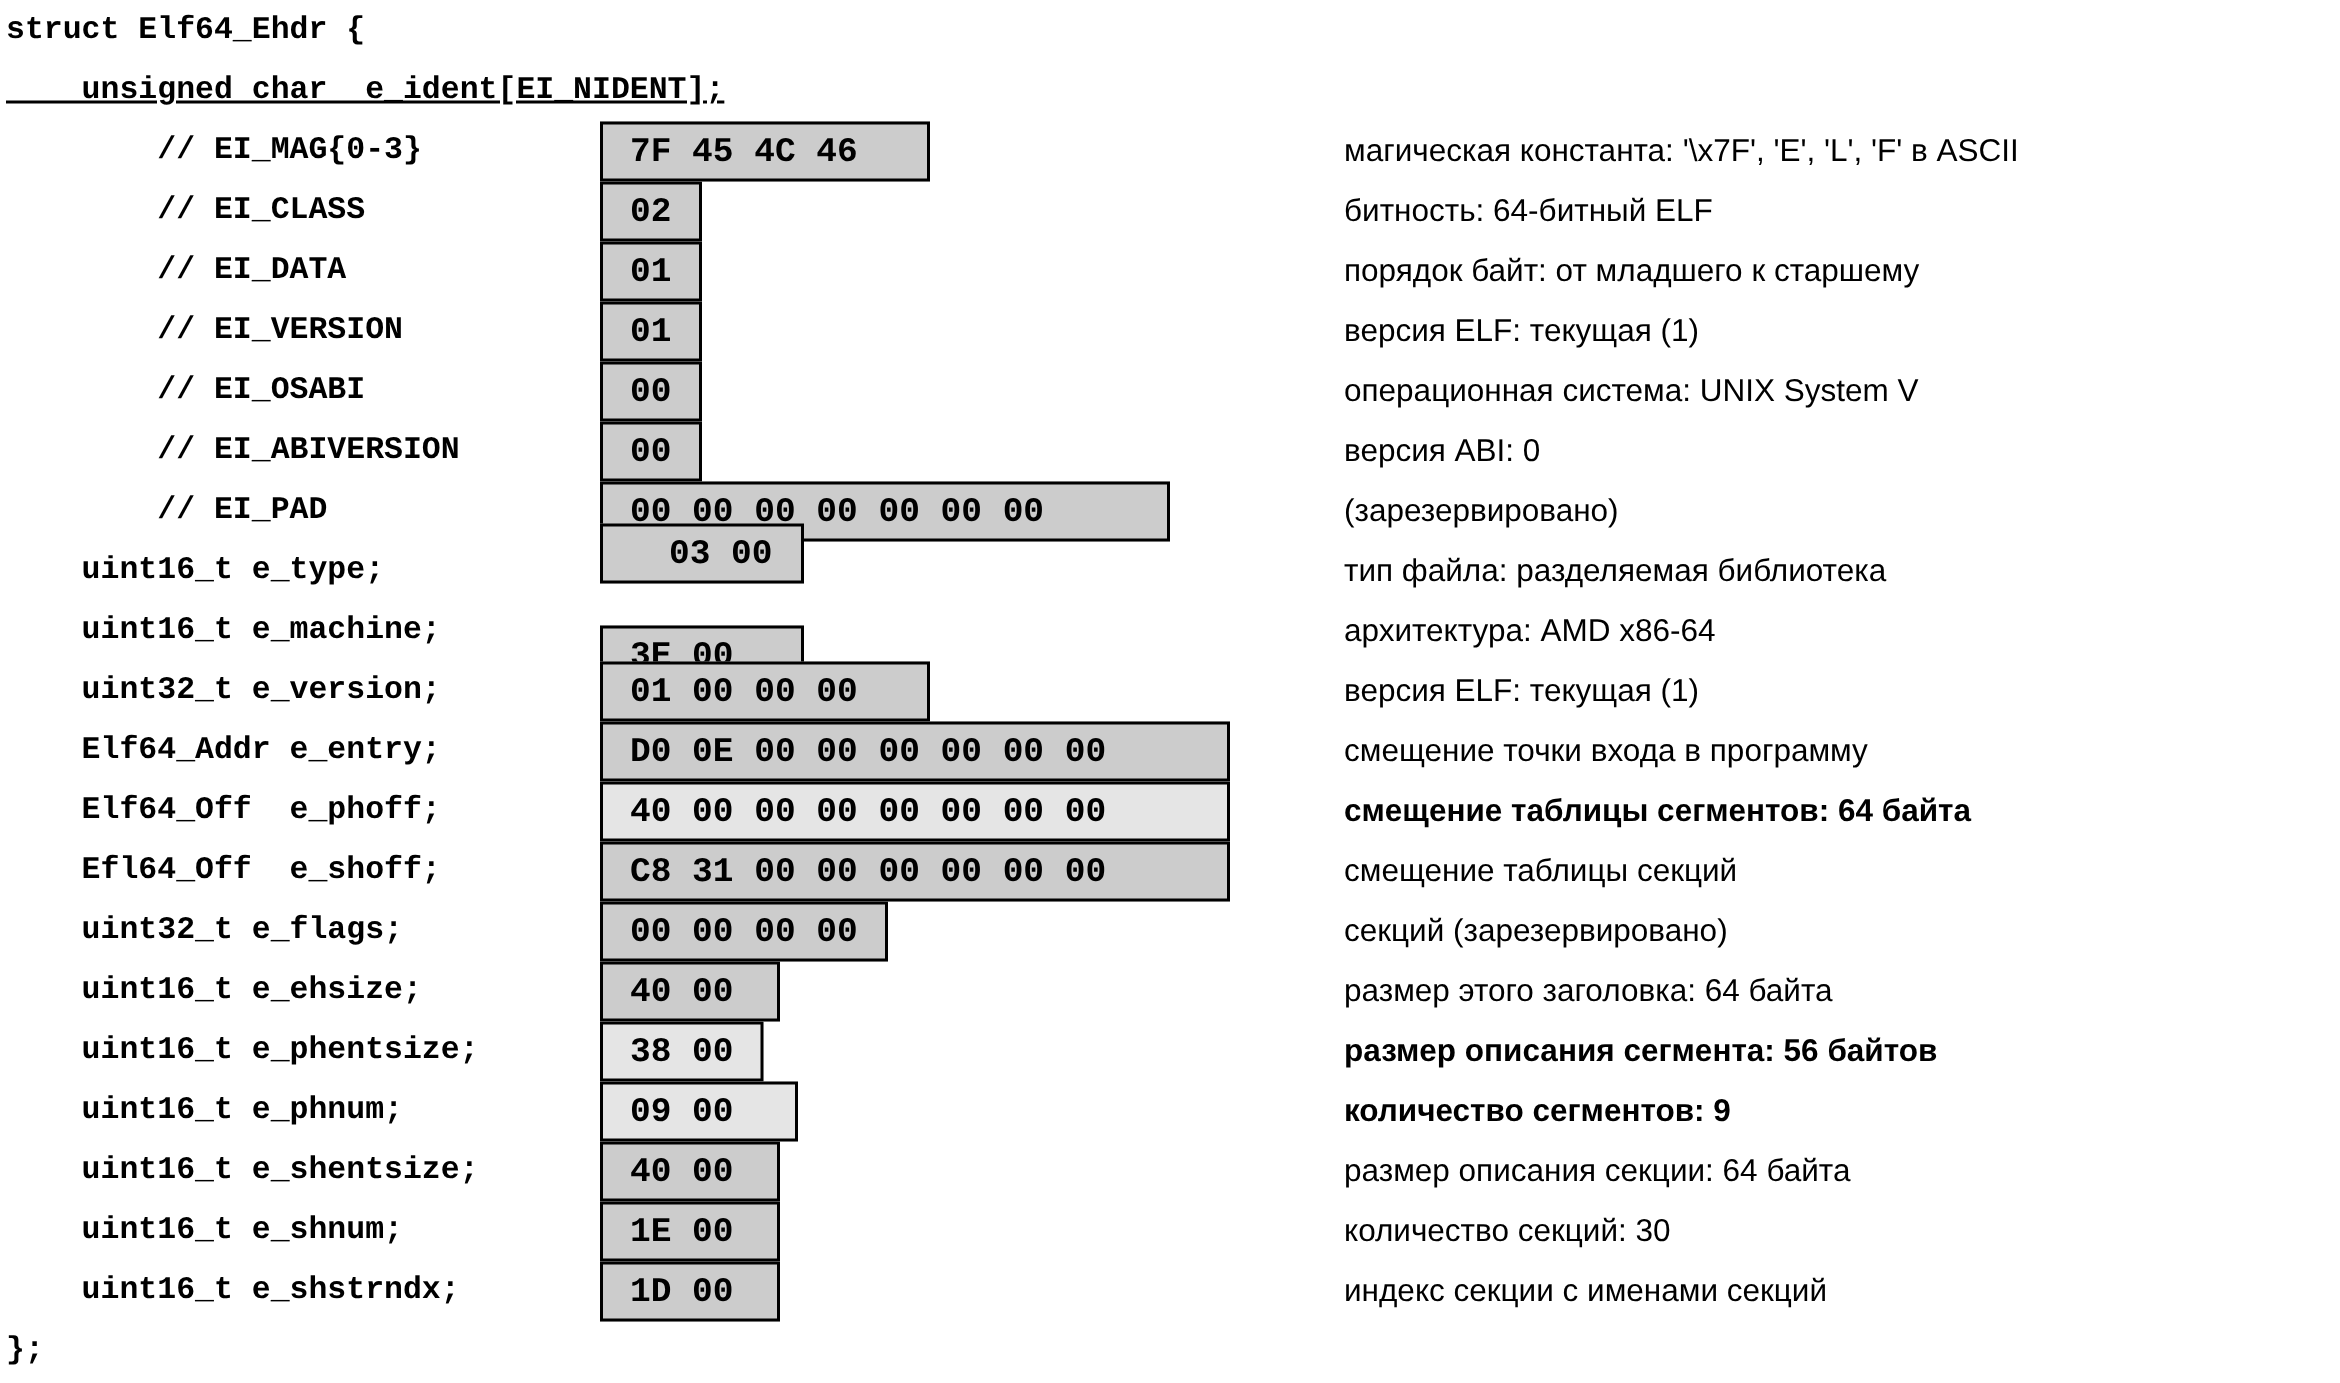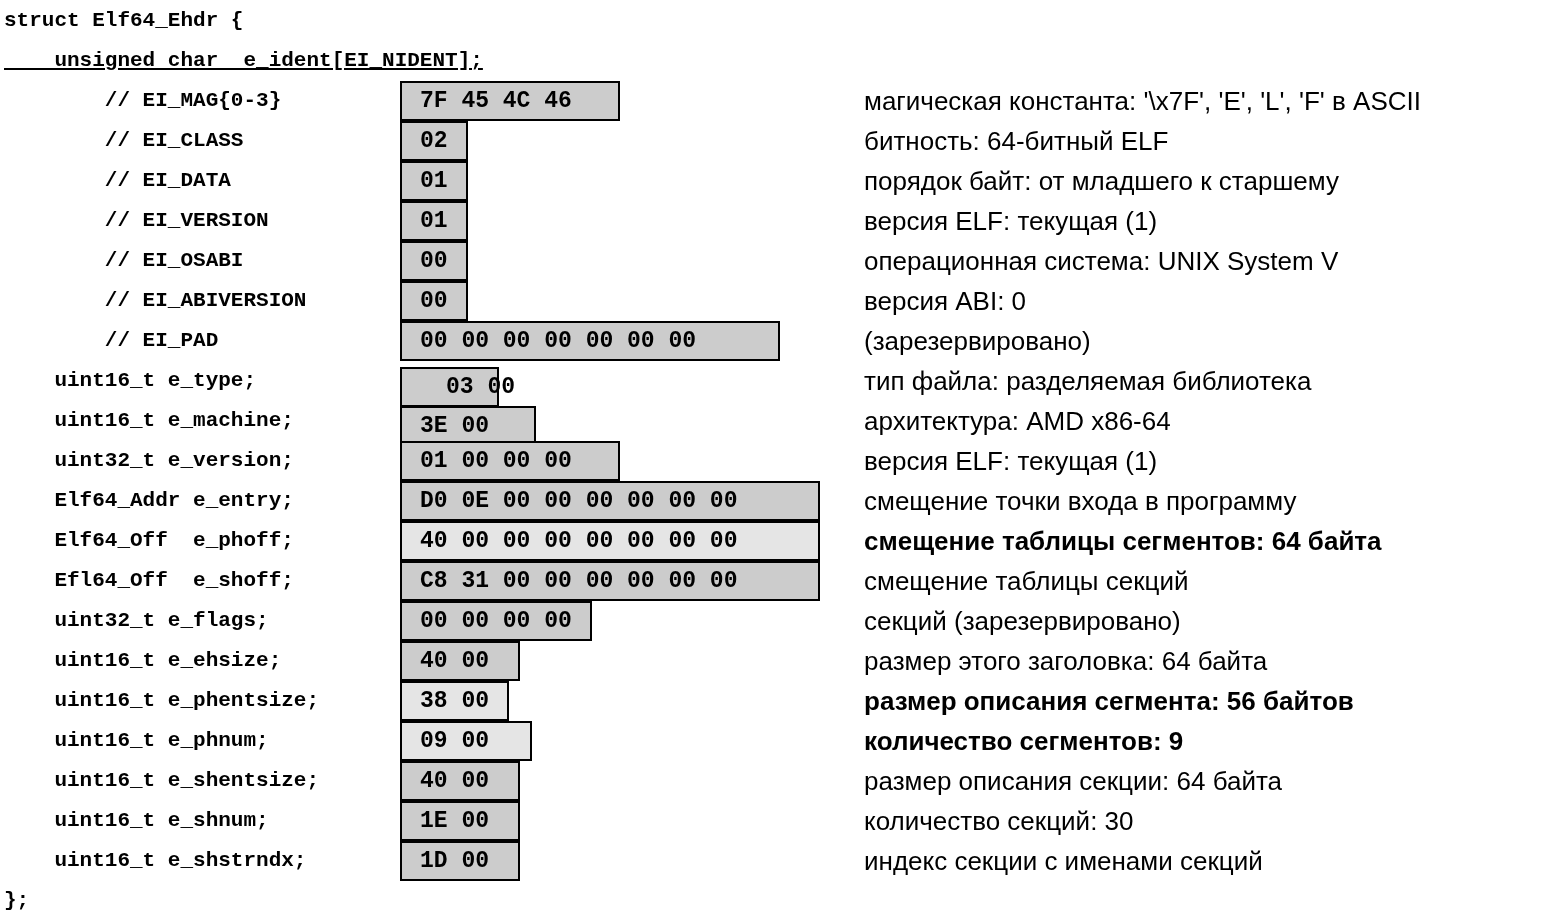--- a/index.html
+++ b/index.html
@@ -12,23 +12,23 @@
   }
   .box {
     position:absolute; left:400px; height:40px; box-sizing:border-box;
     border:2px solid #000; background:#cccccc;
     font-family:"Liberation Mono", "DejaVu Sans Mono", monospace;
     font-weight:bold; font-size:23px; color:#000; white-space:pre;
     line-height:36px; padding-left:18px;
   }
   .box.hl { background:#e5e5e5; }
   .desc {
-    position:absolute; left:864px;
+    position:absolute; left:896px;
     font-family:"Liberation Sans", "DejaVu Sans", sans-serif;
-    font-size:26px; color:#000; white-space:pre;
+    font-size:21px; color:#000; white-space:pre;
     line-height:40px; height:40px;
   }
   .desc.bold { font-weight:bold; }
 </style>
 </head>
 <body>
 
 <div id="diagram">
   <div class="code" style="top:1px;">struct Elf64_Ehdr {</div>
   <div class="code" style="top:41px;text-decoration:underline;">    unsigned char  e_ident[EI_NIDENT];</div>
@@ -49,24 +49,24 @@
       <div class="code" style="top: 241px;">        // EI_OSABI</div>
       <div class="box" style="top: 241px; width: 68px; margin-top: 0px;">00</div>
       <div class="desc" style="top: 241px;">операционная система: UNIX System V</div>
       <div class="code" style="top: 281px;">        // EI_ABIVERSION</div>
       <div class="box" style="top: 281px; width: 68px; margin-top: 0px;">00</div>
       <div class="desc" style="top: 281px;">версия ABI: 0</div>
       <div class="code" style="top: 321px;">        // EI_PAD</div>
       <div class="box" style="top: 321px; width: 380px; margin-top: 0px;">00 00 00 00 00 00 00</div>
       <div class="desc" style="top: 321px;">(зарезервировано)</div>
       <div class="code" style="top: 361px;">    uint16_t e_type;</div>
-      <div class="box" style="top: 367px; width: 99px; margin-top: 0px; padding-left: 44px;">03 00</div>
+      <div class="box" style="top: 349px; width: 136px; margin-top: 0px; padding-left: 44px;">03 00</div>
       <div class="desc" style="top: 361px;">тип файла: разделяемая библиотека</div>
       <div class="code" style="top: 401px;">    uint16_t e_machine;</div>
-      <div class="box" style="top: 401px; width: 136px; margin-top: 5px;">3E 00</div>
+      <div class="box" style="top: 401px; width: 136px; margin-top: 16px;">3E 00</div>
       <div class="desc" style="top: 401px;">архитектура: AMD x86-64</div>
       <div class="code" style="top: 441px;">    uint32_t e_version;</div>
       <div class="box" style="top: 441px; width: 220px; margin-top: 0px;">01 00 00 00</div>
       <div class="desc" style="top: 441px;">версия ELF: текущая (1)</div>
       <div class="code" style="top: 481px;">    Elf64_Addr e_entry;</div>
       <div class="box" style="top: 481px; width: 420px; margin-top: 0px;">D0 0E 00 00 00 00 00 00</div>
       <div class="desc" style="top: 481px;">смещение точки входа в программу</div>
       <div class="code" style="top: 521px;">    Elf64_Off  e_phoff;</div>
       <div class="box hl" style="top: 521px; width: 420px; margin-top: 0px;">40 00 00 00 00 00 00 00</div>
       <div class="desc bold" style="top: 521px;">смещение таблицы сегментов: 64 байта</div>

